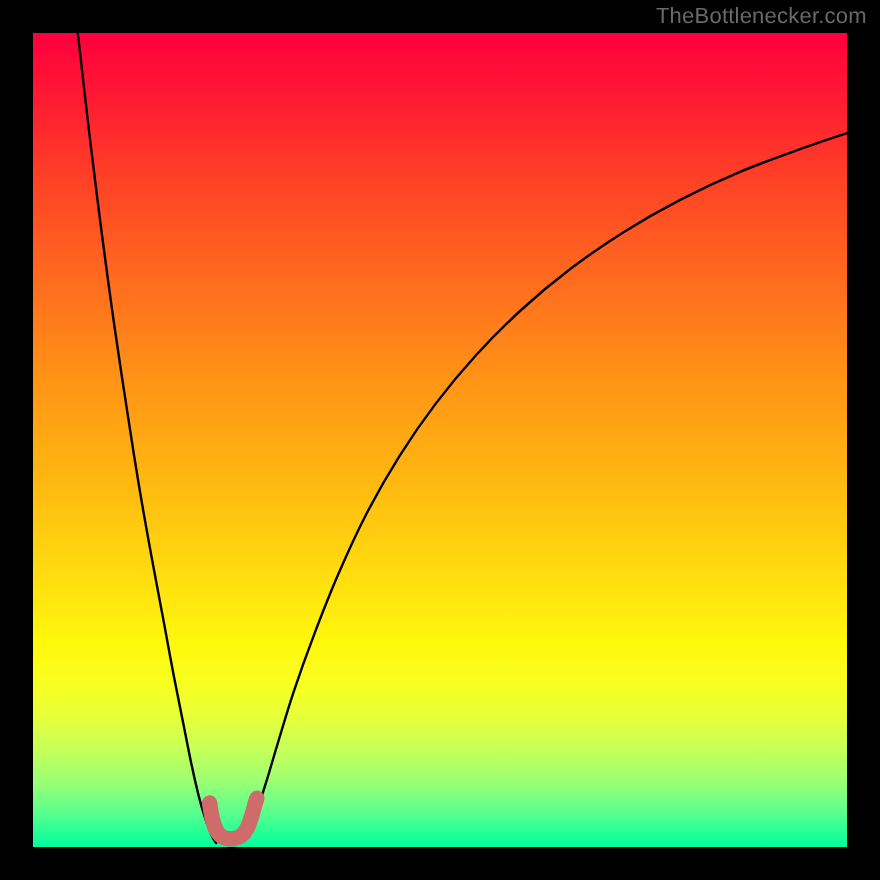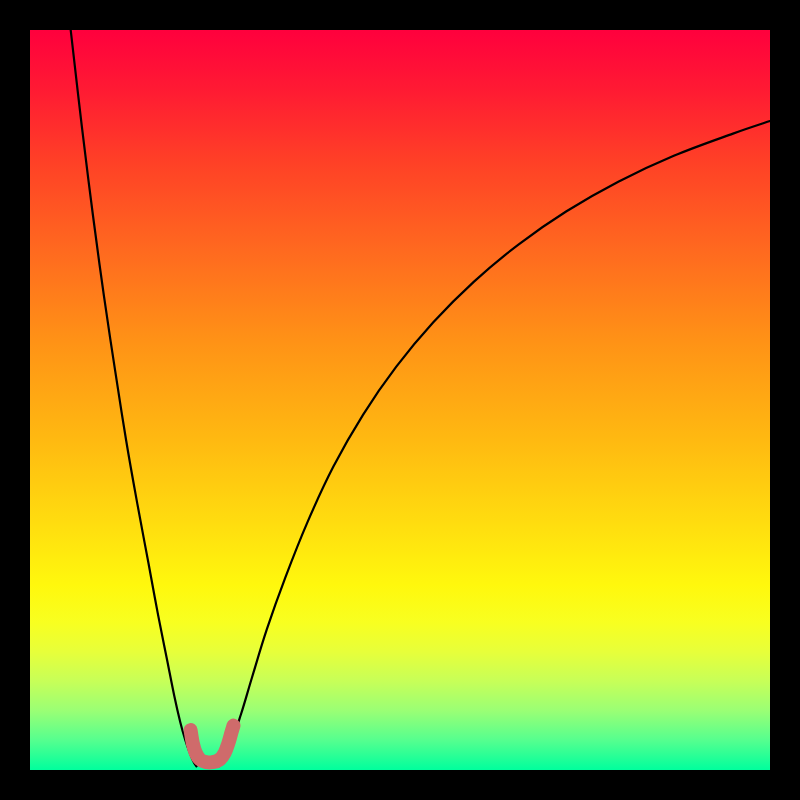--- a/index.html
+++ b/index.html
@@ -56,20 +56,21 @@
     pointer-events: none;
   }
 </style>
 </head>
 <body>
 
 <div class="stage">
 
   <div class="plot-area" style="left: 30px; top: 30px; width: 740px; height: 740px;"></div>
 
+  <div class="watermark">TheBottlenecker.com</div>
 
   <svg class="curves" viewBox="0 0 800 800" preserveAspectRatio="none">
     <path fill="none" stroke="#000" stroke-width="2.2" stroke-linecap="round" d="M 70.7 30 C 72.69800000000001 47.316, 77.80400000000002 92.9, 81.80000000000001 126.2 C 85.796 159.5, 88.90400000000001 184.364, 92.9 215 C 96.896 245.636, 100.004 268.428, 104 296.4 C 107.996 324.37199999999996, 111.10400000000001 344.426, 115.10000000000001 370.4 C 119.096 396.37399999999997, 122.20400000000001 416.72399999999993, 126.2 440.69999999999993 C 130.196 464.67599999999993, 133.304 481.622, 137.3 503.6 C 141.29600000000002 525.578, 144.6704 542.8199999999999, 148.4 562.8 C 152.1296 582.78, 154.69 597.284, 158.02 614.6 C 161.35000000000002 631.916, 163.9696 644.348, 166.9 659 C 169.8304 673.652, 171.9024 684.678, 174.3 696 C 176.69760000000002 707.322, 178.222 713.9080000000001, 180.22 721.9000000000001 C 182.218 729.892, 183.6684 734.8056, 185.4 740.4 C 187.13160000000002 745.9943999999999, 188.37480000000002 749.1172, 189.84000000000003 752.98 C 191.30520000000004 756.8428, 192.3412 759.4624, 193.54 761.86 C 194.7388 764.2576, 195.9672 765.5007999999999, 196.5 766.3"></path>
     <path fill="none" stroke="#000" stroke-width="2.2" stroke-linecap="round" d="M 218.70000000000002 766.3 C 220.698 762.7035999999999, 225.80400000000003 755.6439999999999, 229.8 746.3199999999999 C 233.796 736.996, 236.90399999999997 726.8876, 240.89999999999998 714.5 C 244.896 702.1124, 247.338 692.818, 252 677.5 C 256.66200000000003 662.182, 260.80600000000004 647.3820000000001, 266.8 629.4000000000001 C 272.794 611.4180000000001, 277.97399999999993 596.914, 285.29999999999995 577.6 C 292.626 558.2860000000001, 298.842 542.08, 307.5 522.1 C 316.158 502.12, 323.40999999999997 485.9140000000001, 333.4 466.6000000000001 C 343.39 447.28600000000006, 351.678 432.78200000000004, 363 414.8 C 374.322 396.818, 383.646 383.34999999999997, 396.3 366.7 C 408.954 350.05, 419.314 337.618, 433.3 322.3 C 447.286 306.982, 458.68199999999996 295.58599999999996, 474 281.59999999999997 C 489.31800000000004 267.614, 501.7500000000001 257.254, 518.4000000000001 244.60000000000002 C 535.0500000000001 231.94600000000003, 548.518 222.62199999999999, 566.5 211.29999999999998 C 584.482 199.97799999999998, 598.9860000000001 191.68999999999994, 618.3000000000001 181.69999999999996 C 637.614 171.70999999999998, 653.154 164.458, 673.8 155.8 C 694.4459999999999 147.14200000000002, 715.684 139.86040000000003, 733 133.60000000000002 C 750.316 127.33960000000002, 763.34 123.2844, 770 121.02"></path>
     <path fill="none" stroke="#cf6b6b" stroke-width="14" stroke-linecap="round" stroke-linejoin="round" d="M 190.58 730.04 C 190.9796 732.4376, 191.8676 739.2308, 192.8 743.36 C 193.7324 747.4892, 194.428 750.0496, 195.76 752.98 C 197.09199999999998 755.9104, 198.33520000000001 757.975, 200.20000000000002 759.64 C 202.06480000000002 761.305, 203.8556 761.7638000000001, 206.12 762.23 C 208.3844 762.6962, 210.3824 762.6962, 212.78 762.23 C 215.1776 761.7638000000001, 217.3088 761.305, 219.44 759.64 C 221.5712 757.975, 223.0216 755.9104, 224.62 752.98 C 226.2184 750.0496, 227.12120000000002 746.9564, 228.32000000000002 743.36 C 229.51880000000003 739.7636, 230.3476 736.1968, 231.28 733 C 232.2124 729.8032, 233.10040000000004 726.9319999999999, 233.50000000000003 725.5999999999999"></path>
   </svg>
 
 </div>
 
 </body></html>

